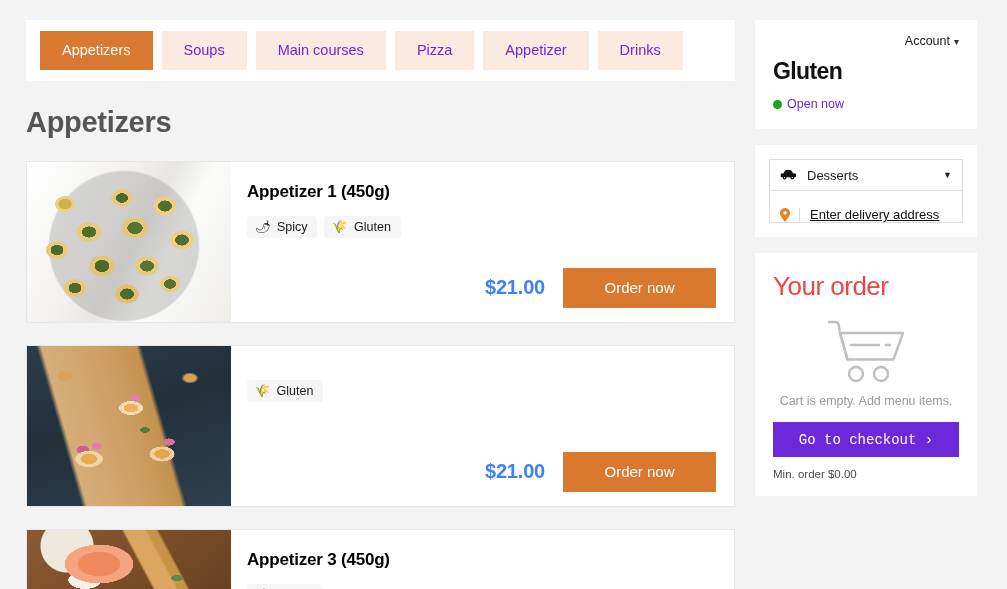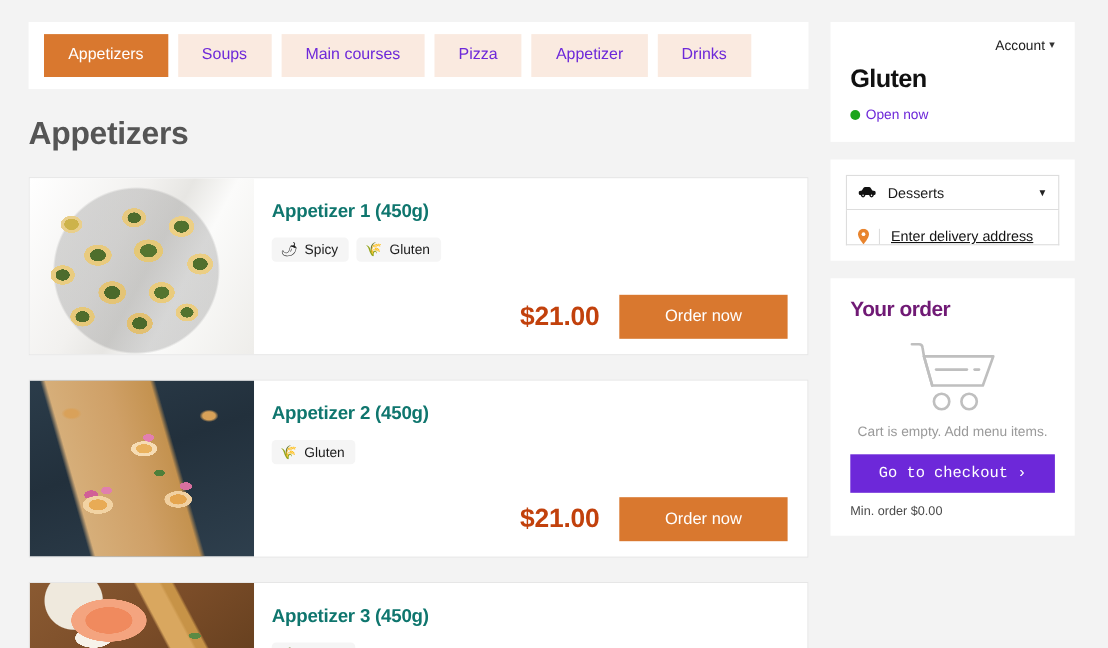--- a/index.html
+++ b/index.html
@@ -78,21 +78,21 @@
   .item-body {
     flex: 1;
     position: relative;
     padding: 20px 18px 14px 16px;
     display: flex;
     flex-direction: column;
   }
   .item-title {
     font-size: 17px;
     font-weight: bold;
-    color: #0f766e;
+    color: #000000;
     letter-spacing: -0.2px;
   }
   .tag-row {
     display: flex;
     gap: 7px;
     margin-top: 14px;
   }
   .tag {
     background: #f5f5f5;
     border-radius: 4px;
@@ -107,23 +107,23 @@
   }
   .tag-ico { font-size: 12.5px; line-height: 1; }
   .item-footer {
     margin-top: auto;
     display: flex;
     align-items: center;
     justify-content: flex-end;
     gap: 18px;
   }
   .price {
-    font-size: 24px;
+    font-size: 20px;
     font-weight: bold;
-    color: #c2410c;
+    color: #3b82f6;
     letter-spacing: -0.2px;
   }
   .order-btn {
     background: #d9782f;
     color: #ffffff;
     border: none;
     font-size: 15px;
     padding: 0 22px;
     height: 40px;
     min-width: 153px;
@@ -207,23 +207,23 @@
     display: flex; align-items: center;
     padding-left: 10px;
     font-size: 13px;
     color: #111111;
     text-decoration: underline;
     cursor: text;
   }
 
   .panel-order { padding: 18px 18px 16px 18px; }
   .order-title {
-    font-size: 19px;
-    font-weight: bold;
-    color: #701a75;
+    font-size: 26px;
+    font-weight: normal;
+    color: #ef4444;
     letter-spacing: -0.5px;
   }
   .cart-wrap {
     display: flex; justify-content: center;
     margin: 16px 0 10px 0;
   }
   .cart-empty {
     text-align: center;
     font-size: 12.5px;
     color: #9a9a9a;
@@ -335,21 +335,20 @@
           <button class="order-btn">Order now</button>
         </div>
       </div>
     </div>
 
     <div class="item-card">
       <div class="item-photo">
         <div class="ph ph2"></div>
       </div>
       <div class="item-body">
-        <div class="item-title">Appetizer 2 (450g)</div>
         <div class="tag-row">
           <span class="tag">
             <span class="tag-ico">🌾</span>
             <span>Gluten</span>
           </span>
         </div>
         <div class="item-footer">
           <span class="price">$21.00</span>
           <button class="order-btn">Order now</button>
         </div>

